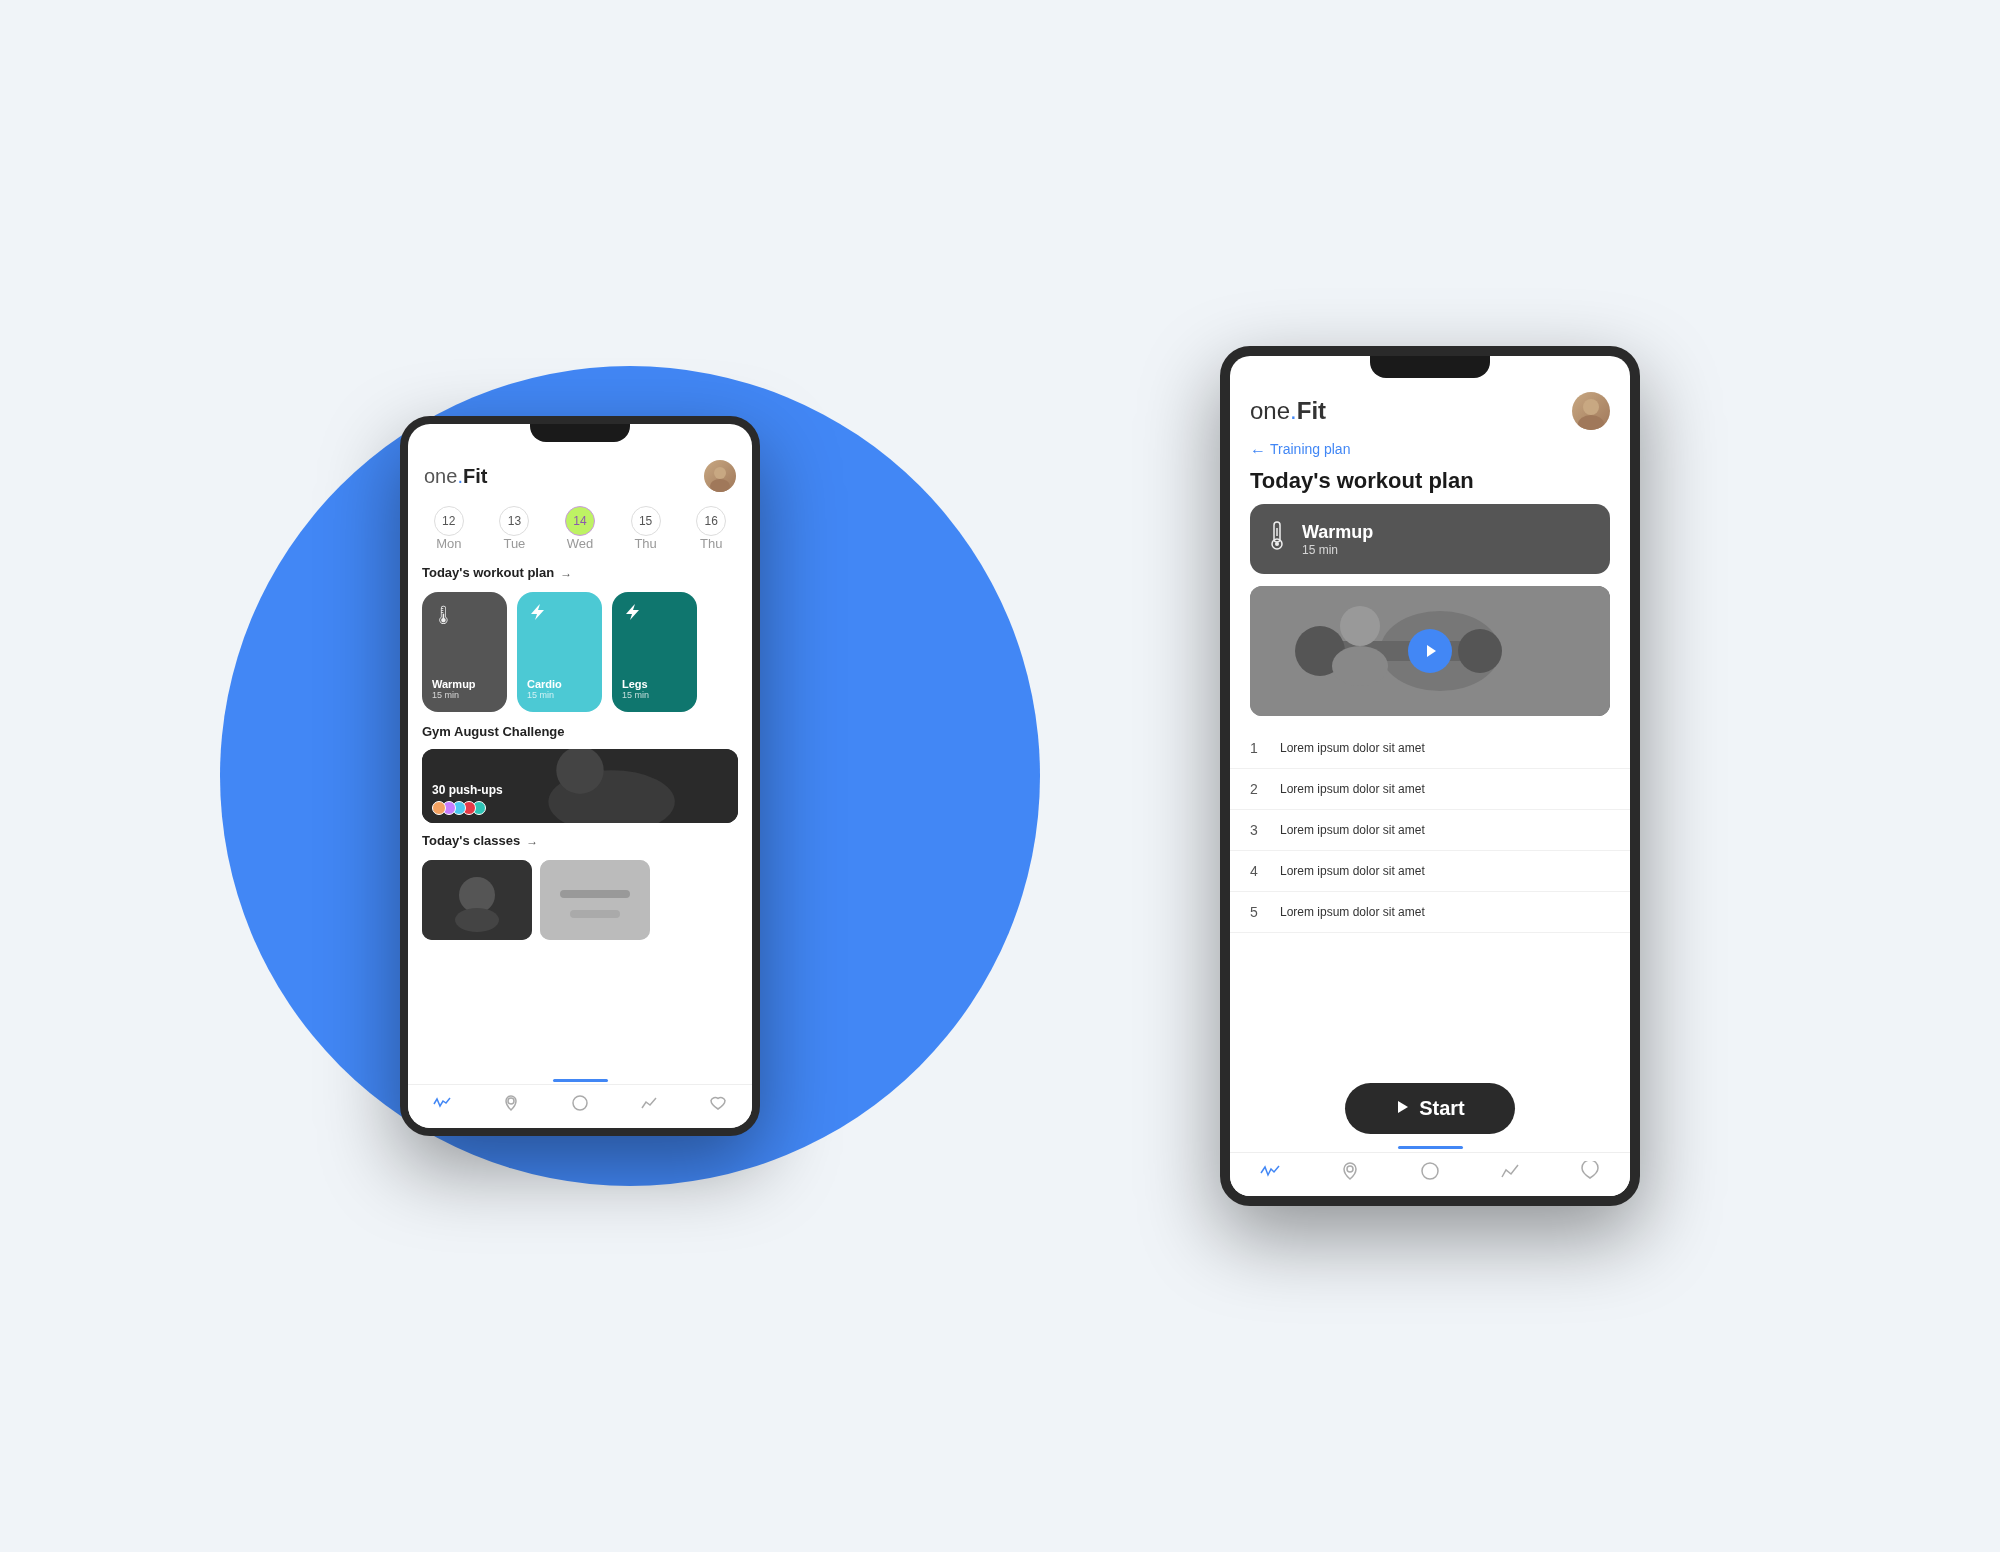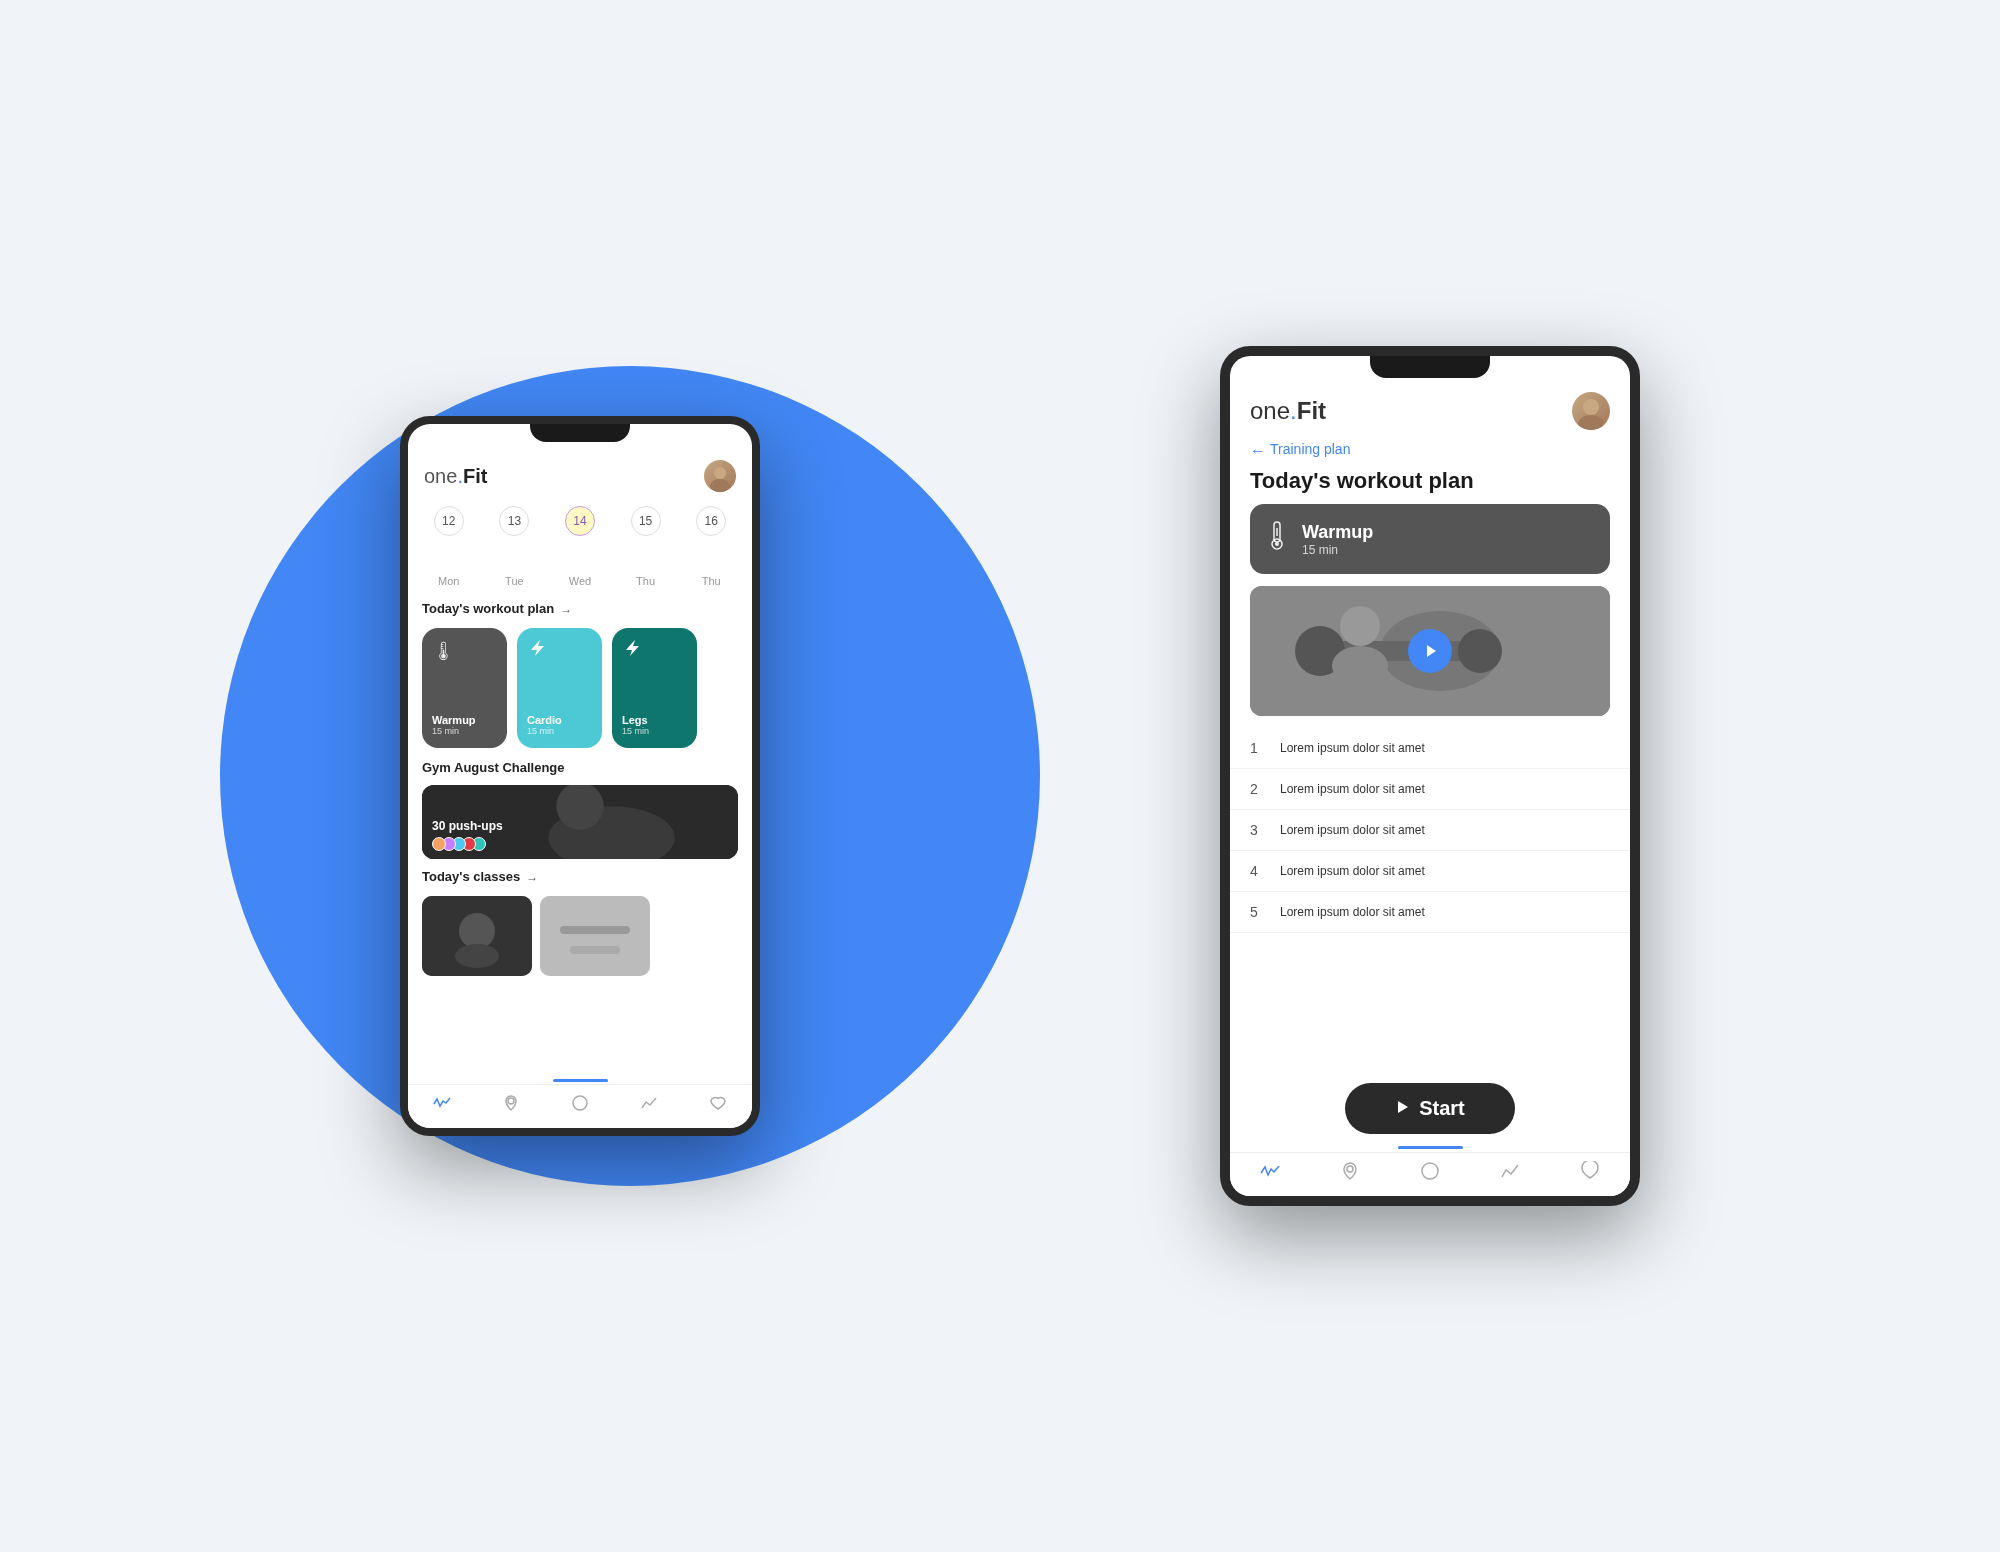--- a/index.html
+++ b/index.html
@@ -158,29 +158,28 @@
       border-radius: 50%;
       border: 1.5px solid #ddd;
       display: flex;
       align-items: center;
       justify-content: center;
       font-size: 12px;
       color: #555;
     }
 
     .cal-day-number.active {
-      background: #fef9c3;
+      background: #bef264;
       border-color: #c89ae0;
       color: #8b5aad;
     }
 
     .cal-day-label {
-      font-size: 11px;
+      font-size: 13px;
       color: #999;
-      margin-top: 39px;
     }
 
     
     .section-title {
       padding: 6px 14px;
       font-size: 13px;
       font-weight: 600;
       color: #222;
       display: flex;
       align-items: center;

